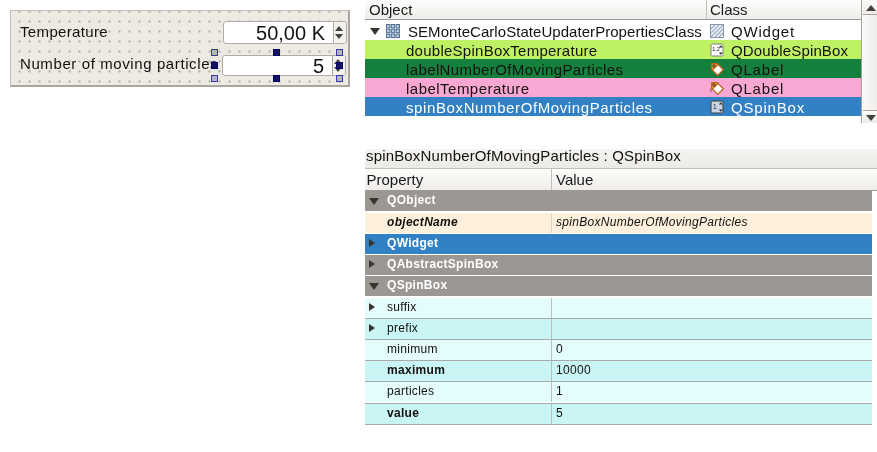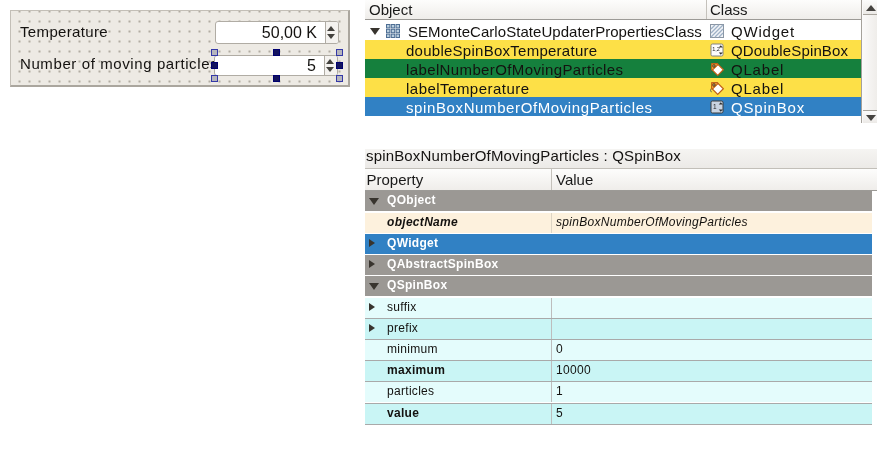--- a/index.html
+++ b/index.html
@@ -14,21 +14,21 @@
   background-image: radial-gradient(circle at 1px 1px, #a09a8e 0.6px, rgba(0,0,0,0) 1.05px);
   background-size:10px 10px;
   background-position:7.5px 9.5px;
   border:1px solid #c3bfb7;
   border-right:2px solid #aaa69e;
   border-bottom:2px solid #aaa69e;
 }
 .flabel { font-size:15px; color:#141210; letter-spacing:0.35px; }
 .spin {
   background:#fff; border:1px solid #b0aca4; border-radius:3px;
-  font-size:16px; color:#141210; text-align:right;
+  font-size:20px; color:#141210; text-align:right;margin-left:8px;
 }
 .spin .val { position:absolute; right:21px; top:50%; transform:translateY(-50%); }
 .spin .btns { position:absolute; right:0; top:0; bottom:0; width:13px; border-left:1px solid #b0aca4; background:#f4f2ef; border-radius:0 2px 2px 0; }
 .tri-u { width:0; height:0; border-left:4.5px solid rgba(0,0,0,0); border-right:4.5px solid rgba(0,0,0,0); border-bottom:5.5px solid #44423e; }
 .tri-d { width:0; height:0; border-left:4.5px solid rgba(0,0,0,0); border-right:4.5px solid rgba(0,0,0,0); border-top:5.5px solid #44423e; }
 .hcorner { width:7px; height:7px; background:#b5b5bd; border:1px solid #3438a8; }
 .hmid { width:7px; height:7px; background:#14145e; border:1px solid #000070; }
 
 
 #right { left:365px; top:0; width:512px; height:452px; }
@@ -126,21 +126,21 @@
         </g>
       </svg>
       <span class="treetext" style="left:43px; top:2px; letter-spacing:0.05px;">SEMonteCarloStateUpdaterPropertiesClass</span>
       <svg class="abs" style="left:345px; top:3px;" width="14" height="14" viewBox="0 0 14 14">
         <rect x="0.5" y="0.5" width="13" height="13" fill="#f2f4f7" stroke="#8a96a4"></rect>
         <path d="M1 5 L5 1 M1 9 L9 1 M1 13 L13 1 M5 13 L13 5 M9 13 L13 9" stroke="#9db0c6" stroke-width="1.3" fill="none"></path>
       </svg>
       <span class="treetext" style="left:366px; top:2px; letter-spacing:0.8px;">QWidget</span>
     </div>
 
-    <div class="row" style="top:40px; background:#fde047;">
+    <div class="row" style="top:40px; background:#bef264;">
       <span class="treetext" style="left:41px; top:2px; letter-spacing:0.26px;">doubleSpinBoxTemperature</span>
       <svg class="abs" style="left:345px; top:3px;" width="14" height="14" viewBox="0 0 14 14">
         <rect x="1" y="1" width="12" height="12" rx="1.5" fill="#fcfcfc" stroke="#828282"></rect>
         <text x="2.2" y="8.2" font-size="5.5" fill="#222" font-family="Liberation Sans">1,2</text>
         <path d="M8.8 4.6 l2 -2.4 l2 2.4 z" fill="#2e2e2e"></path>
         <path d="M8.8 9.4 l2 2.4 l2 -2.4 z" fill="#2e2e2e"></path>
       </svg>
       <span class="treetext" style="left:366px; top:2px; letter-spacing:0.15px;">QDoubleSpinBox</span>
     </div>
 
@@ -150,21 +150,21 @@
         <path d="M2.2 8.6 Q0.8 10.4 2.4 12.2" fill="none" stroke="#555" stroke-width="0.9"></path>
         <g transform="rotate(45 7.5 7.5)">
           <path d="M0.9 7.5 L4.5 3.5 H13.2 V11.5 H4.5 Z" fill="#fff" stroke="#c06018" stroke-width="1.2"></path>
           <path d="M0.9 7.5 L4.5 3.5 H5.8 V11.5 H4.5 Z" fill="#f0a33c" stroke="#c06018" stroke-width="1"></path>
           <circle cx="3.9" cy="7.5" r="1.1" fill="#fff" stroke="#4a2a06" stroke-width="1"></circle>
         </g>
       </svg>
       <span class="treetext" style="left:366px; top:2px; letter-spacing:0.8px;">QLabel</span>
     </div>
 
-    <div class="row" style="top:78px; background:#fde047;">
+    <div class="row" style="top:78px; background:#f9a8d4;">
       <span class="treetext" style="left:41px; top:2px; letter-spacing:0.48px;">labelTemperature</span>
       <svg class="abs" style="left:344px; top:2px;" width="15" height="15" viewBox="0 0 15 15">
         <path d="M2.2 8.6 Q0.8 10.4 2.4 12.2" fill="none" stroke="#555" stroke-width="0.9"></path>
         <g transform="rotate(45 7.5 7.5)">
           <path d="M0.9 7.5 L4.5 3.5 H13.2 V11.5 H4.5 Z" fill="#fff" stroke="#c06018" stroke-width="1.2"></path>
           <path d="M0.9 7.5 L4.5 3.5 H5.8 V11.5 H4.5 Z" fill="#f0a33c" stroke="#c06018" stroke-width="1"></path>
           <circle cx="3.9" cy="7.5" r="1.1" fill="#fff" stroke="#4a2a06" stroke-width="1"></circle>
         </g>
       </svg>
       <span class="treetext" style="left:366px; top:2px; letter-spacing:0.8px;">QLabel</span>

